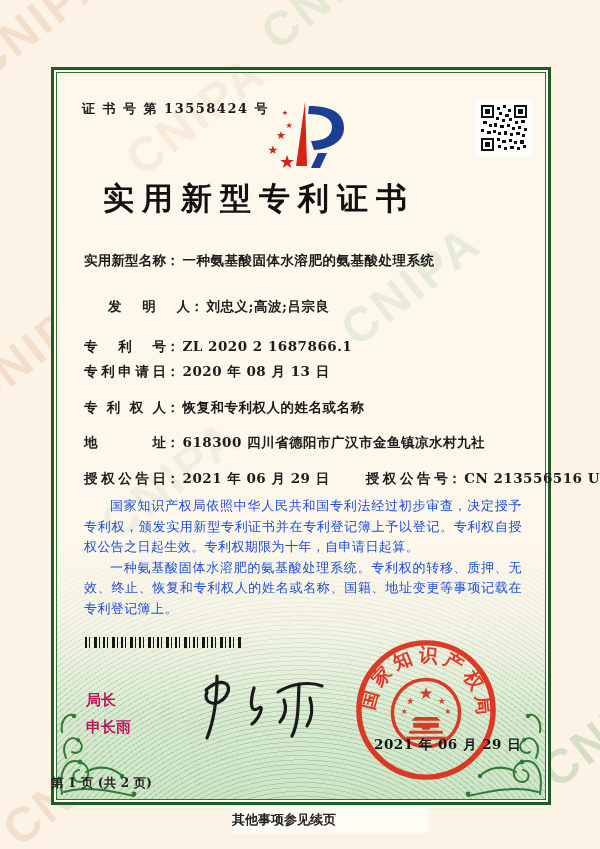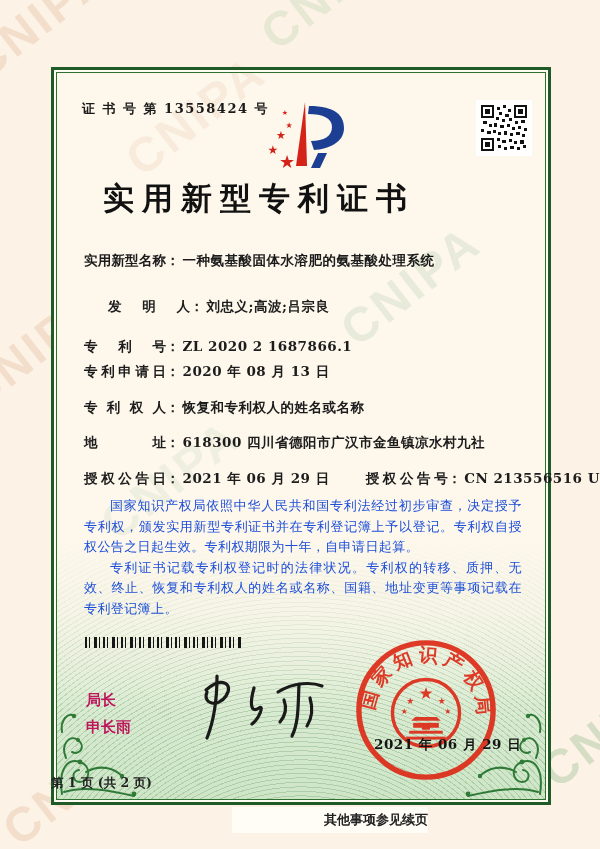--- a/index.html
+++ b/index.html
@@ -58,21 +58,21 @@
   .signer{position:absolute;left:86px;top:686px;z-index:3;
       font-family:"Liberation Sans","DejaVu Sans",sans-serif;font-weight:700;
       font-size:15px;line-height:27px;color:#be185d;}
   .signature{position:absolute;left:180px;top:670px;z-index:3;}
   .seal{position:absolute;left:352px;top:636px;z-index:3;opacity:.92;}
   .seal-date{position:absolute;left:374px;top:736px;z-index:4;font-size:13.5px;font-weight:700;
       color:#141414;letter-spacing:.5px;white-space:nowrap;}
   .page-no{position:absolute;left:51px;top:775px;width:500px;text-align:left;font-size:12.5px;
       font-weight:600;color:#222;z-index:3;}
   .note-box{position:absolute;left:232px;top:807px;width:196px;height:26px;background:#fffdf6;
-      z-index:3;text-align:right;line-height:26px;font-size:13px;font-weight:600;color:#222;}
+      z-index:3;text-align:left;line-height:26px;font-size:13px;font-weight:600;color:#222;}
 </style>
 </head>
 <body>
 
 <div class="page">
 
   <span class="wm pink" style="left:-42px;top:-8px;">CNIPA</span>
   <span class="wm green faint" style="left:250px;top:-38px;">CNIPA</span>
   <span class="wm pink" style="left:-48px;top:322px;">CNIPA</span>
   <span class="wm pink" style="left:-8px;top:758px;">CNIPA</span>
@@ -210,21 +210,21 @@
   </div>
   <div class="frow" style="top:434px;">
     <span class="flabel">地址</span><span>：</span><span class="fvalue">618300 四川省德阳市广汉市金鱼镇凉水村九社</span>
   </div>
   <div class="frow" style="top:470px;">
     <span class="flabel">授权公告日</span><span>：</span><span class="fvalue">2021 年 06 月 29 日</span><span class="flabel grant2">授权公告号</span><span>：</span><span class="fvalue">CN 213556516 U</span>
   </div>
 
   <div class="paras">
     <p>国家知识产权局依照中华人民共和国专利法经过初步审查，决定授予专利权，颁发实用新型专利证书并在专利登记簿上予以登记。专利权自授权公告之日起生效。专利权期限为十年，自申请日起算。</p>
-    <p>专利证书记载专利权登记时的法律状况。专利权的转移、质押、无效、终止、恢复和专利权人的姓名或名称、国籍、地址变更等事项记载在专利登记簿上。</p>
+    <p>一种氨基酸固体水溶肥的氨基酸处理系统。专利权的转移、质押、无效、终止、恢复和专利权人的姓名或名称、国籍、地址变更等事项记载在专利登记簿上。</p>
   </div>
 
   <div class="barcode"></div>
 
   <div class="signer">
     <div>局长</div>
     <div>申长雨</div>
   </div>
 
   <svg class="signature" width="150" height="78" viewBox="0 0 150 78">

